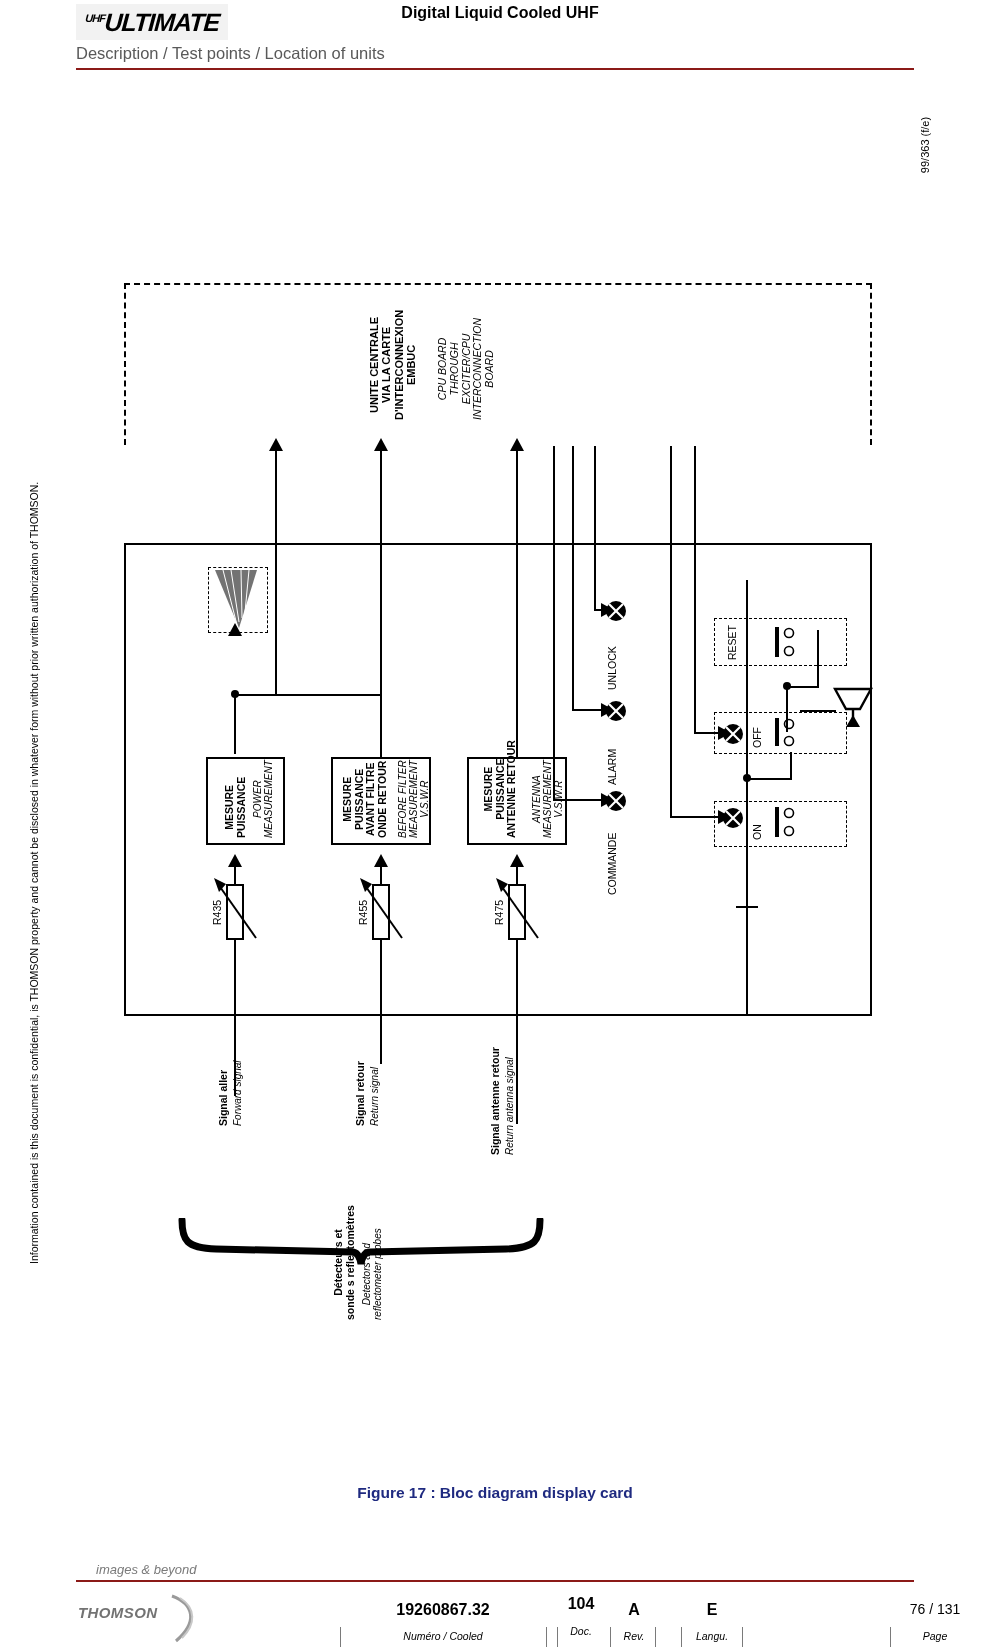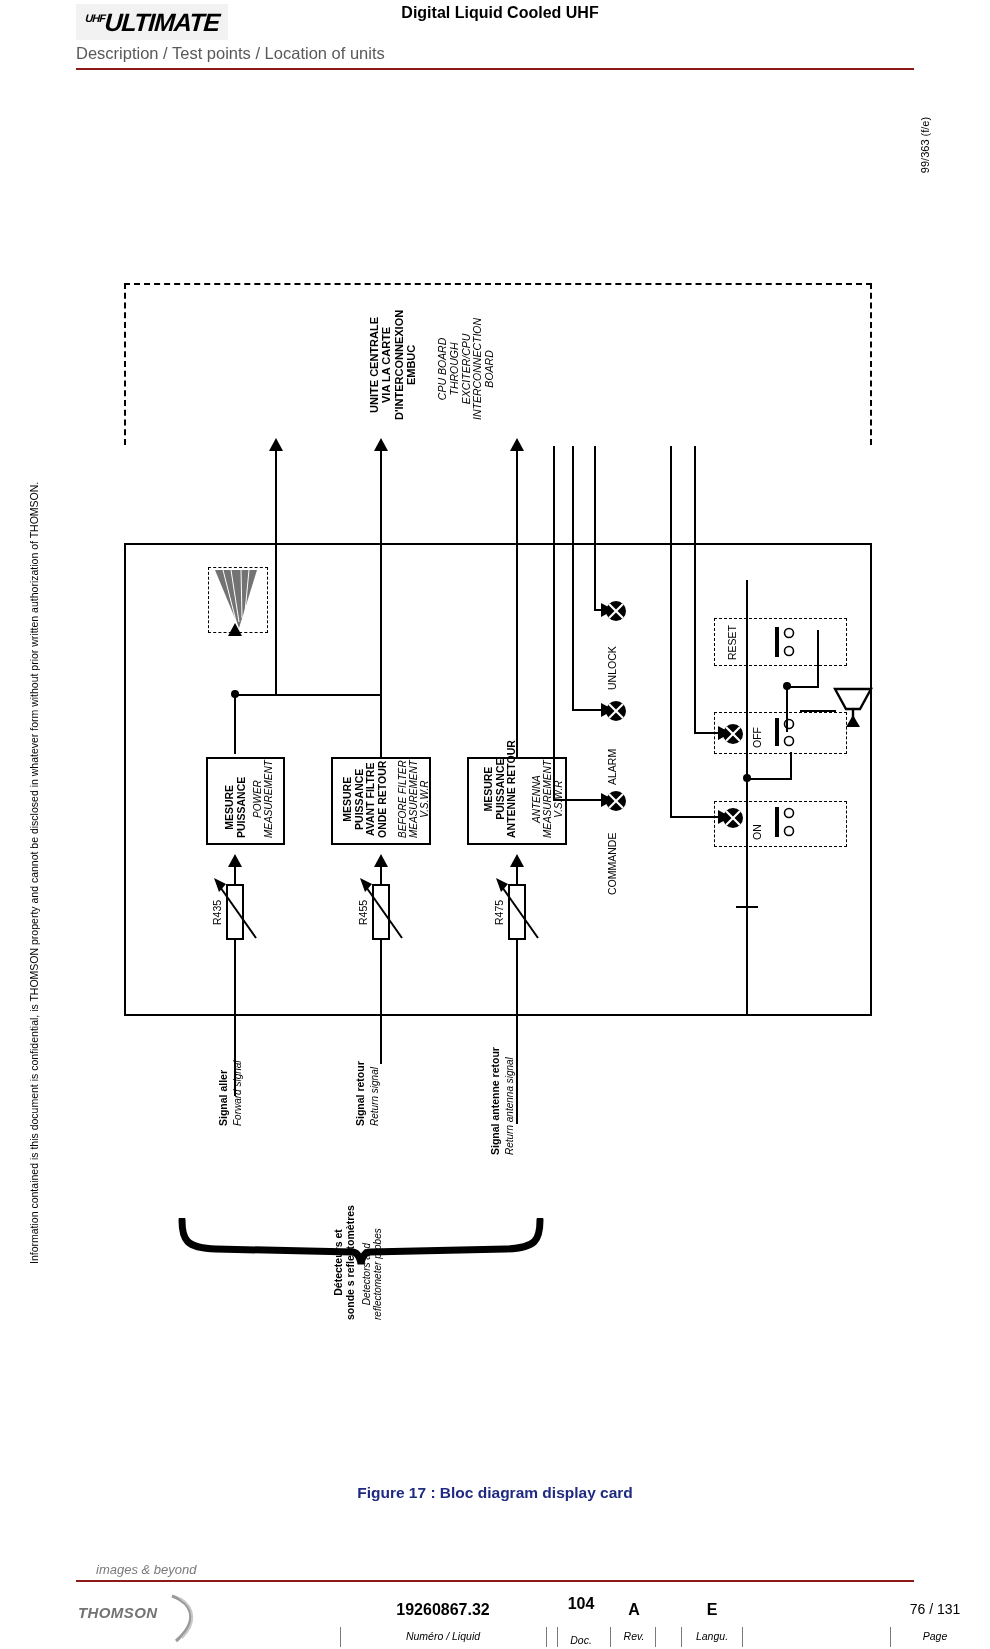--- a/index.html
+++ b/index.html
@@ -471,26 +471,26 @@
   <div class="f-sep" style="left:546px;top:1627px;height:20px;"></div>
   <div class="f-sep" style="left:557px;top:1627px;height:20px;"></div>
   <div class="f-sep" style="left:610px;top:1627px;height:20px;"></div>
   <div class="f-sep" style="left:655px;top:1627px;height:20px;"></div>
   <div class="f-sep" style="left:681px;top:1627px;height:20px;"></div>
   <div class="f-sep" style="left:742px;top:1627px;height:20px;"></div>
   <div class="f-sep" style="left:890px;top:1627px;height:20px;"></div>
 
   <div class="f-cell" style="left:370px;top:1601px;width:146px;">
     <div class="f-val" style="font-size:16px;">19260867.32</div>
-    <div class="f-lbl" style="margin-top:11px;">Numéro / Liquid</div>
+    <div class="f-lbl" style="margin-top:11px;">Numéro / Cooled</div>
   </div>
 
   <div class="f-cell" style="left:552px;top:1595px;width:58px;">
     <div class="f-val" style="font-size:16px;">104</div>
-    <div class="f-lbl" style="margin-top:21px;font-style:italic;">Doc.</div>
+    <div class="f-lbl" style="margin-top:12px;font-style:italic;">Doc.</div>
   </div>
 
   <div class="f-cell" style="left:612px;top:1601px;width:44px;">
     <div class="f-val" style="font-size:16px;">A</div>
     <div class="f-lbl" style="margin-top:11px;">Rev.</div>
   </div>
 
   <div class="f-cell" style="left:682px;top:1601px;width:60px;">
     <div class="f-val" style="font-size:16px;">E</div>
     <div class="f-lbl" style="margin-top:11px;">Langu.</div>

